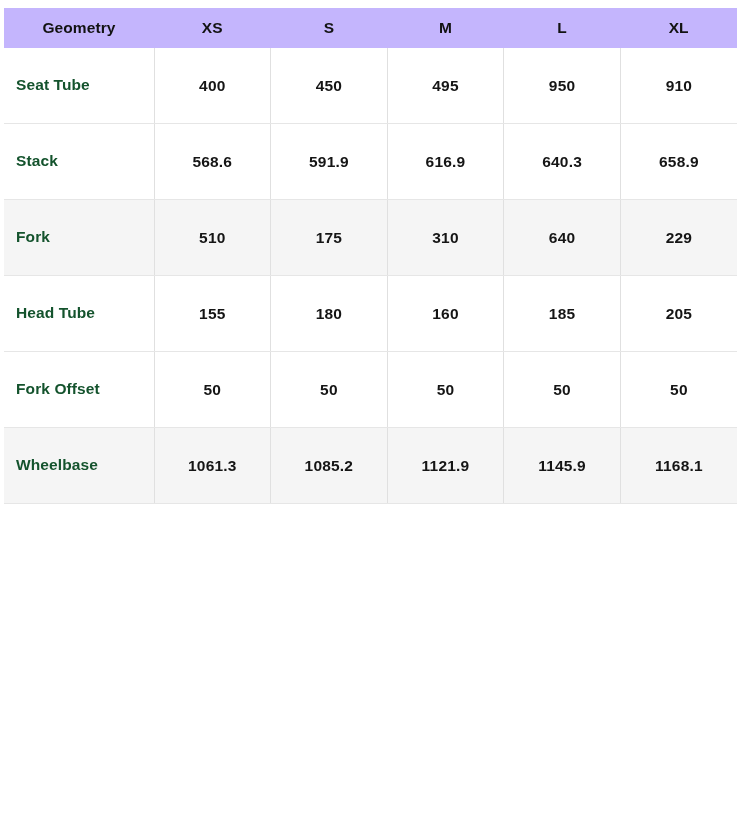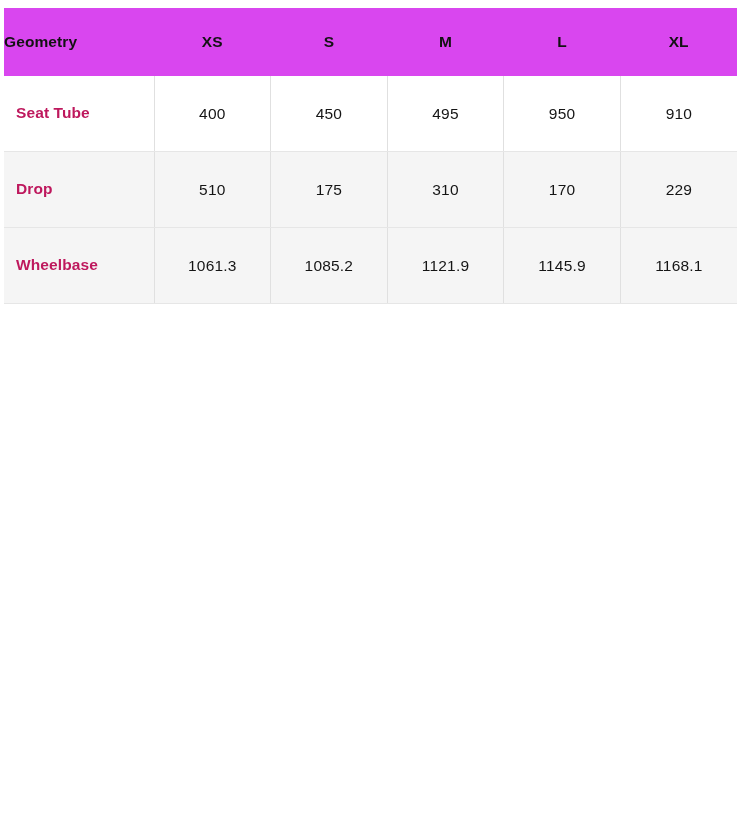--- a/index.html
+++ b/index.html
@@ -27,29 +27,30 @@
     width: 733px;
     border-collapse: collapse;
     table-layout: fixed;
     font-size: 15px;
   }
 
   table.geometry-table col.col-label { width: 150px; }
   table.geometry-table col.col-size  { width: 116.6px; }
 
   thead tr.header-row th {
-    background: #d946ef;
-    height: 68px;
+    background: #c4b5fd;
+    height: 40px;
     padding: 0 0 0 0;
     border: 0;
     font-weight: bold;
     font-size: 15.5px;
     color: #121212;
     letter-spacing: 0.1px;
     vertical-align: middle;
+    text-align: center;
   }
   thead th.header-geometry {
     text-align: left;
     padding-left: 12px;
   }
   thead th.header-size {
     text-align: center;
   }
 
   tbody tr.data-row {
@@ -67,28 +68,28 @@
   tbody tr.data-row:last-child td {
     border-bottom: 1px solid #e6e6e6;
   }
 
   tbody td.cell-label {
     text-align: left;
     padding-left: 12px;
     padding-right: 8px;
     font-weight: bold;
     font-size: 15.5px;
-    color: #be185d;
+    color: #14532d;
     line-height: 1.32;
     letter-spacing: 0.1px;
   }
 
   tbody td.cell-value {
     text-align: center;
-    font-weight: normal;
+    font-weight: bold;
     font-size: 15.5px;
     color: #151515;
     border-left: 1px solid #e0e0e0;
     letter-spacing: 0.2px;
   }
 </style>
 </head>
 <body>
 
 <div class="geometry-table-wrap">
@@ -113,27 +114,51 @@
     </thead>
     <tbody>
       <tr class="data-row row-plain">
         <td class="cell-label">Seat Tube</td>
         <td class="cell-value">400</td>
         <td class="cell-value">450</td>
         <td class="cell-value">495</td>
         <td class="cell-value">950</td>
         <td class="cell-value">910</td>
       </tr>
+      <tr class="data-row row-plain">
+        <td class="cell-label">Stack</td>
+        <td class="cell-value">568.6</td>
+        <td class="cell-value">591.9</td>
+        <td class="cell-value">616.9</td>
+        <td class="cell-value">640.3</td>
+        <td class="cell-value">658.9</td>
+      </tr>
       <tr class="data-row row-shaded">
-        <td class="cell-label">Drop</td>
+        <td class="cell-label">Fork</td>
         <td class="cell-value">510</td>
         <td class="cell-value">175</td>
         <td class="cell-value">310</td>
-        <td class="cell-value">170</td>
+        <td class="cell-value">640</td>
         <td class="cell-value">229</td>
+      </tr>
+      <tr class="data-row row-plain">
+        <td class="cell-label">Head Tube</td>
+        <td class="cell-value">155</td>
+        <td class="cell-value">180</td>
+        <td class="cell-value">160</td>
+        <td class="cell-value">185</td>
+        <td class="cell-value">205</td>
+      </tr>
+      <tr class="data-row row-plain">
+        <td class="cell-label">Fork Offset</td>
+        <td class="cell-value">50</td>
+        <td class="cell-value">50</td>
+        <td class="cell-value">50</td>
+        <td class="cell-value">50</td>
+        <td class="cell-value">50</td>
       </tr>
       <tr class="data-row row-shaded">
         <td class="cell-label">Wheelbase</td>
         <td class="cell-value">1061.3</td>
         <td class="cell-value">1085.2</td>
         <td class="cell-value">1121.9</td>
         <td class="cell-value">1145.9</td>
         <td class="cell-value">1168.1</td>
       </tr>
     </tbody>

